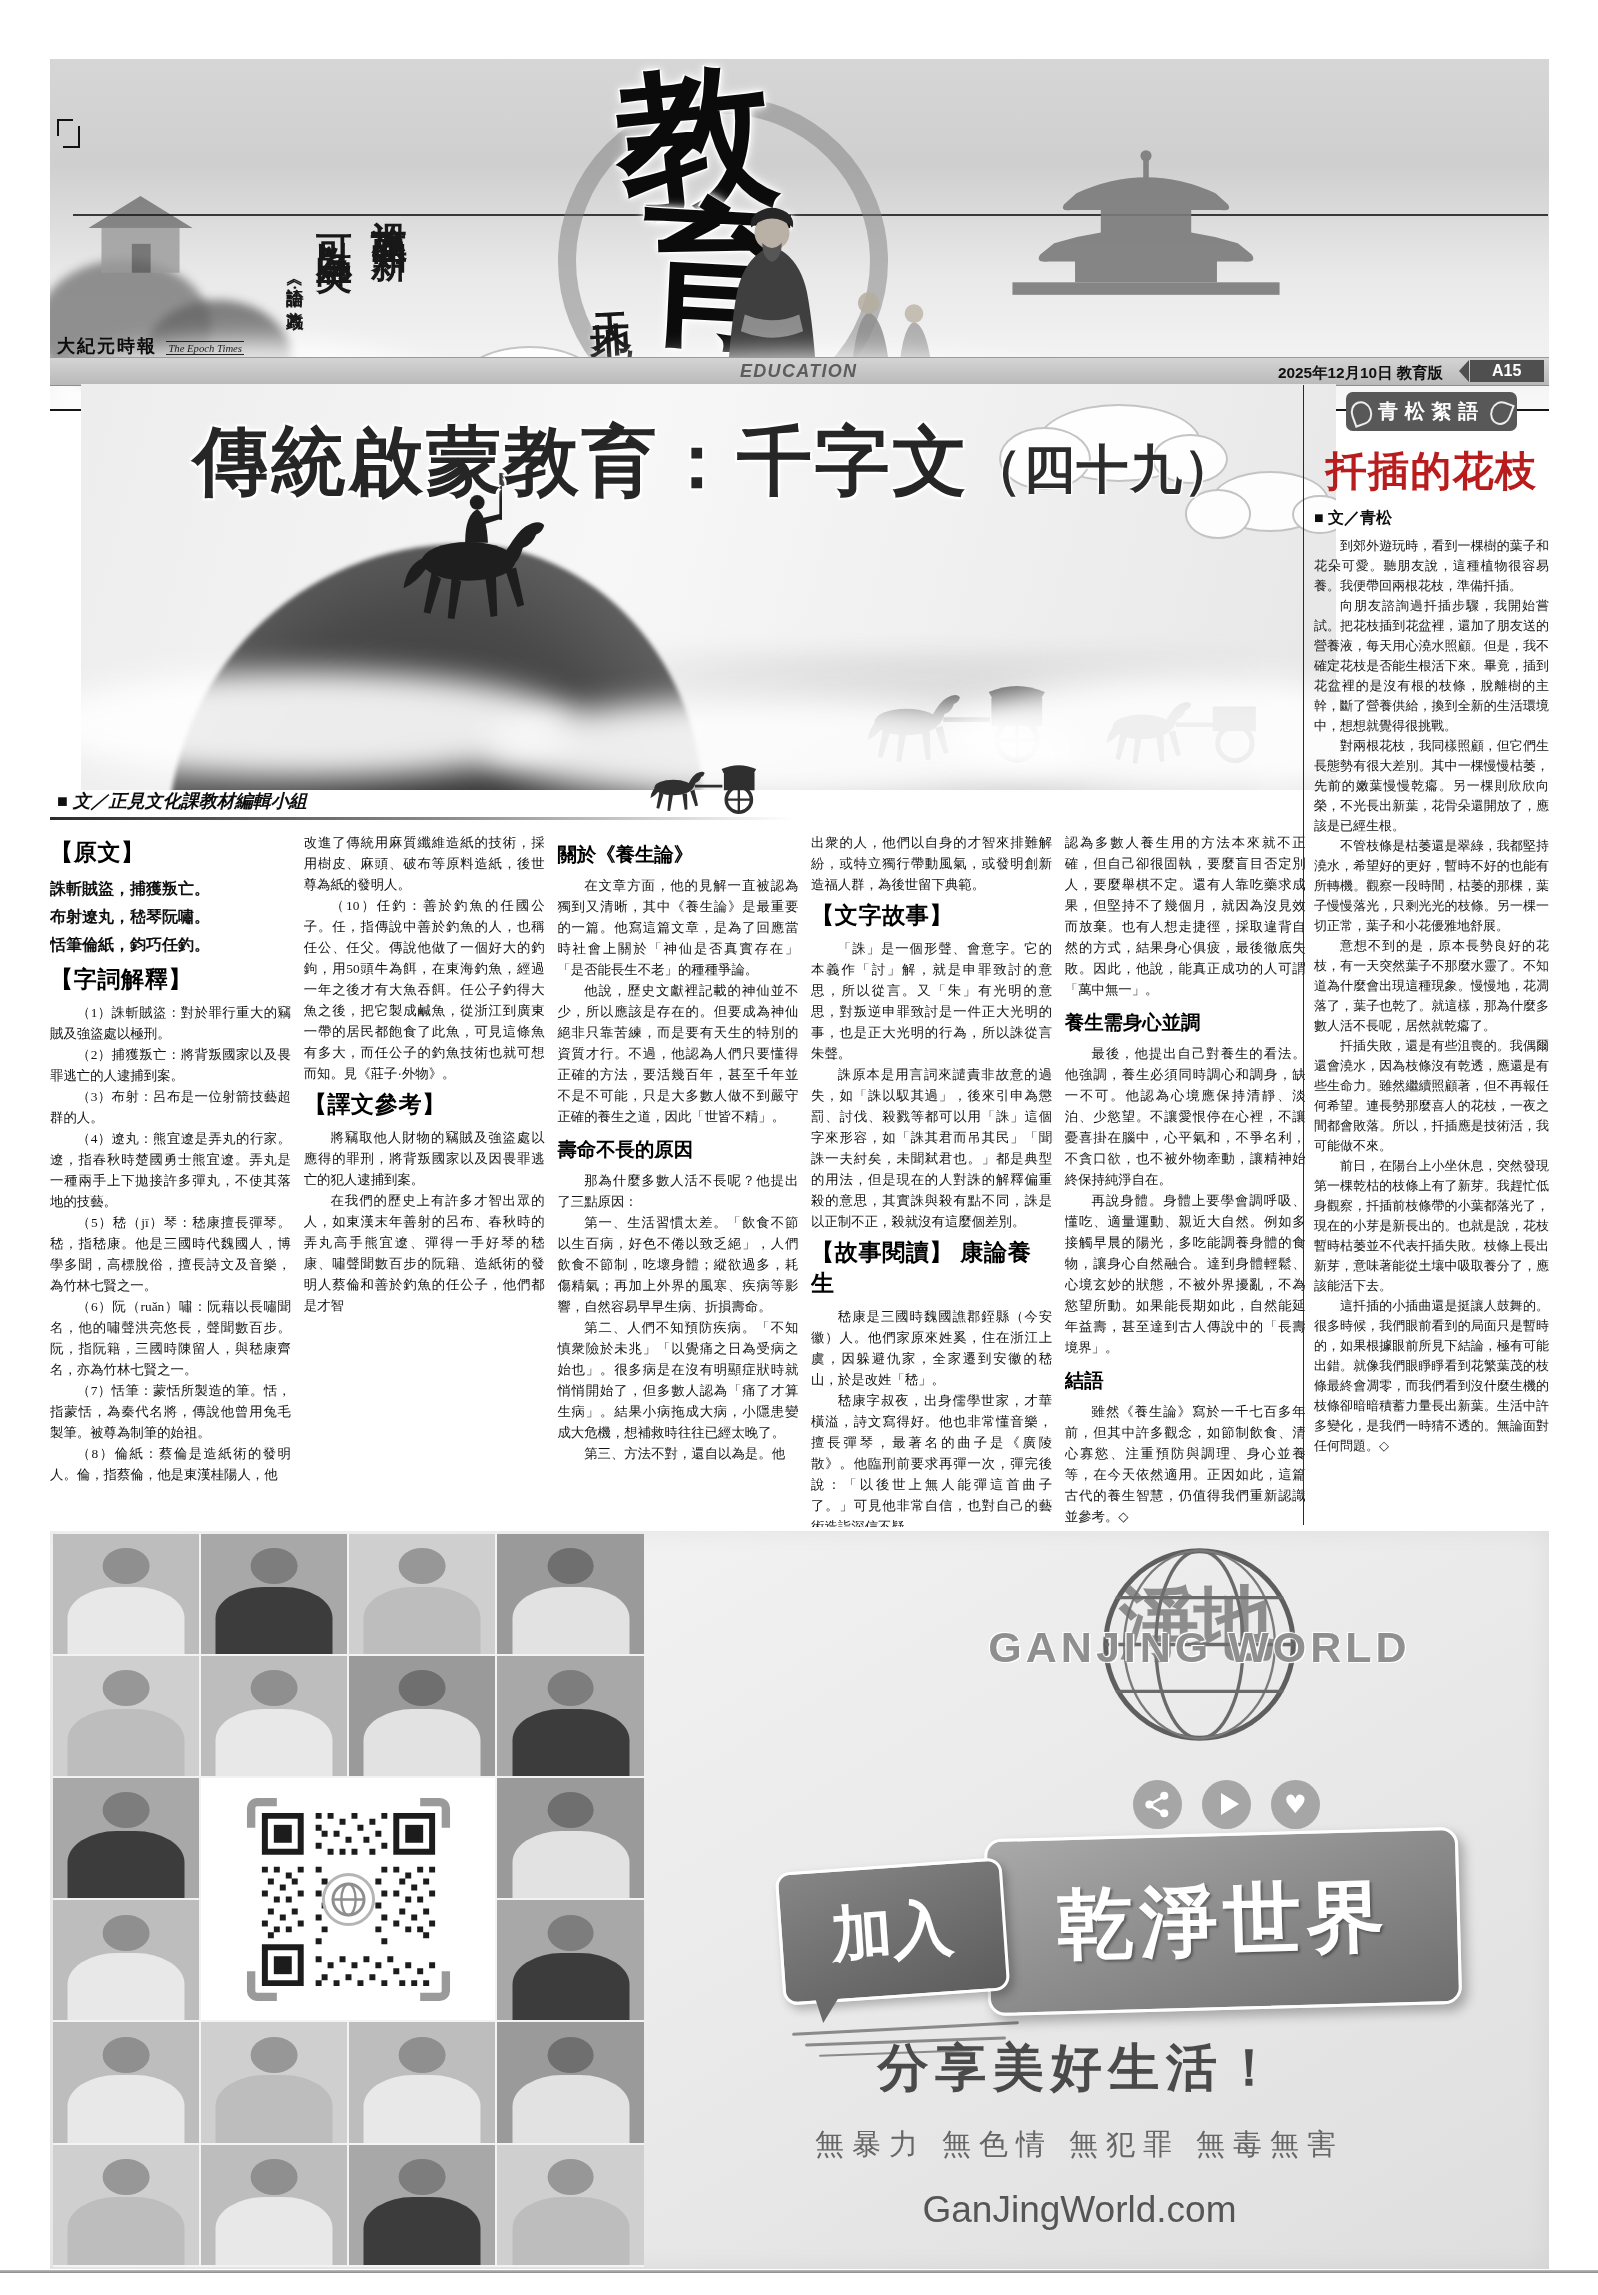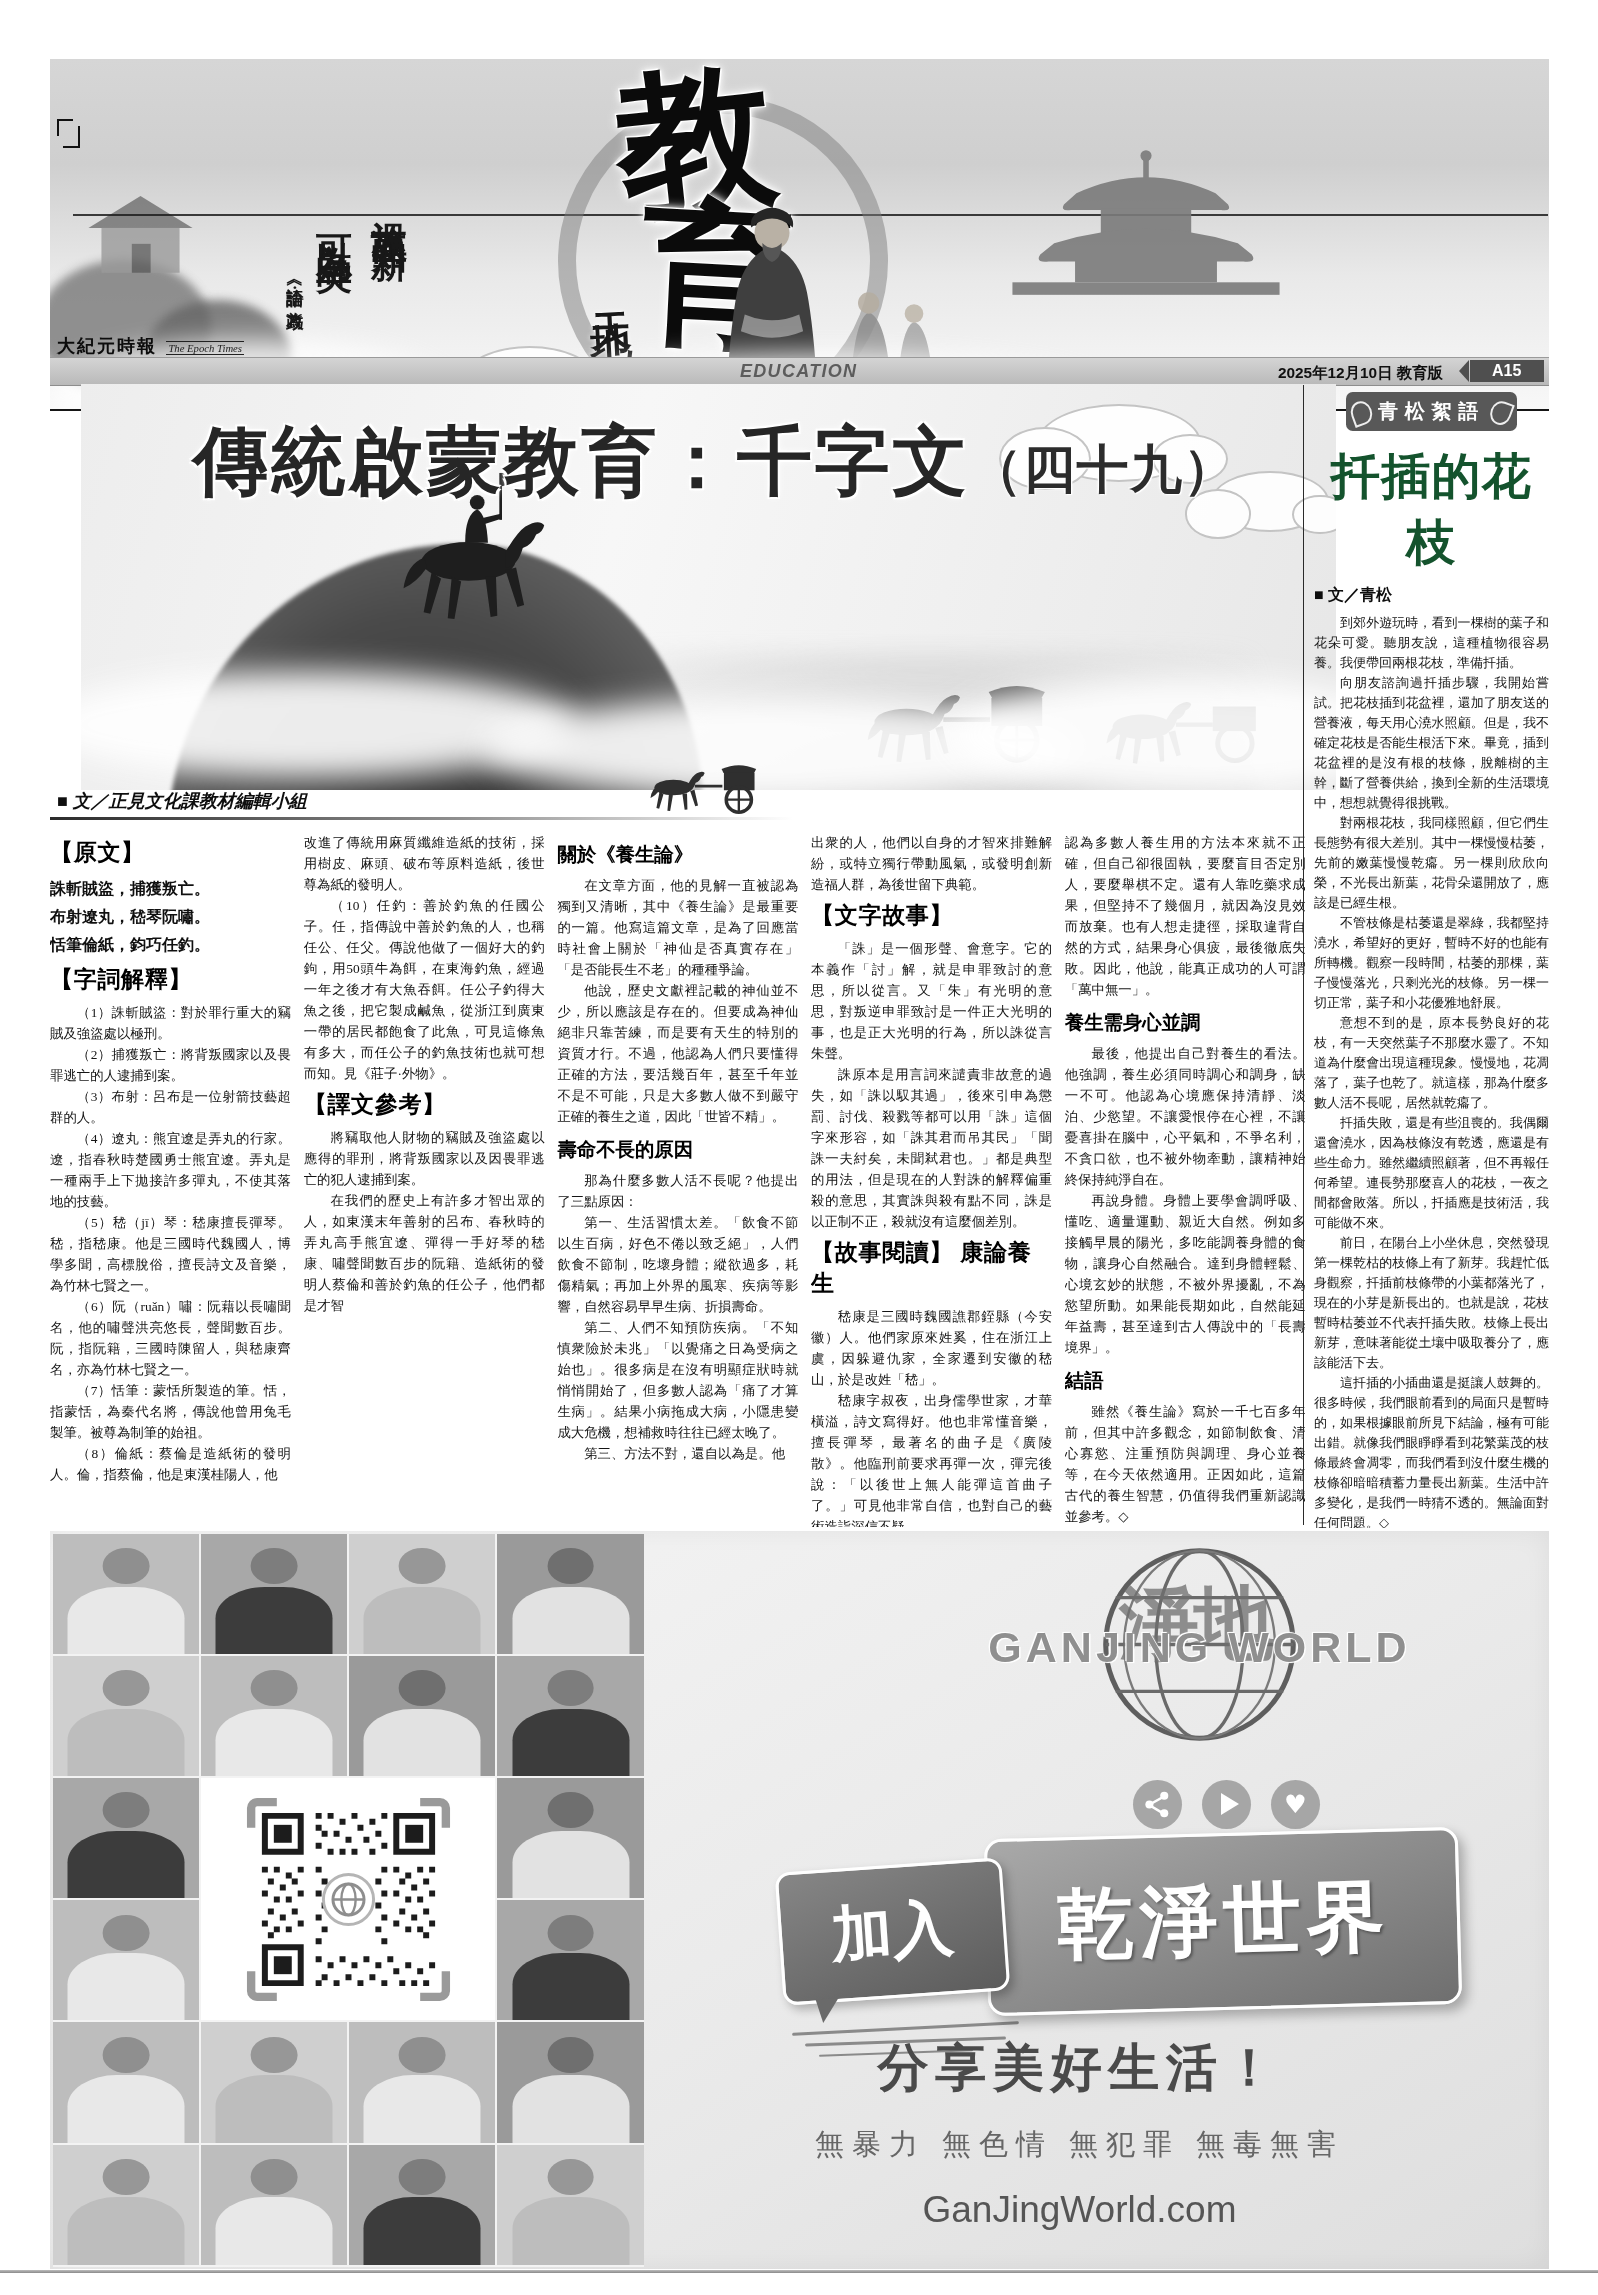--- a/index.html
+++ b/index.html
@@ -72,21 +72,21 @@
 
   
   #divider{left:1303px;top:385px;width:1.3px;height:1140px;background:#2a2a2a;}
   #sidebar{left:1314px;top:385px;width:235px;height:1143px;overflow:hidden;}
   #sb-badge{margin:6.7px auto 0;width:171px;height:39px;background:#585858;border-radius:6.7px;position:relative;
     display:flex;align-items:center;justify-content:center;text-align:right;}
   #sb-badge span{color:#fff;font-weight:bold;font-size:20px;letter-spacing:6.7px;}
   #sb-badge::before,#sb-badge::after{content:"";position:absolute;top:9.4px;width:17.4px;height:20px;border:2px solid #eee;border-radius:50% 50% 50% 0;}
   #sb-badge::before{left:5.3px;transform:rotate(-20deg);}
   #sb-badge::after{right:5.3px;transform:rotate(200deg);}
-  #sb-title{text-align:center;font-size:49px;font-weight:bold;color:#14532d;margin:13.4px 0 9.4px;letter-spacing:1.3px;}
+  #sb-title{text-align:center;font-size:41px;font-weight:bold;color:#b91c1c;margin:13.4px 0 9.4px;letter-spacing:1.3px;}
   #sb-byline{font-family:"Liberation Sans",sans-serif;font-weight:bold;font-size:16px;color:#0d0d0d;margin:0 0 6.7px;}
   #sidebar p.sp{margin:0;font-size:13px;line-height:20px;text-align:justify;text-indent:2em;color:#151515;}
 
   
   #ad{left:50px;top:1531px;width:1499px;height:738px;background:linear-gradient(150deg,#f6f6f6 0%,#eaeaea 55%,#dedede 100%);
       box-shadow:inset 0 0 27px rgba(0,0,0,.06);}
   #photo-grid{position:absolute;left:2.7px;top:2.7px;width:591px;height:733px;display:grid;
       grid-template-columns:repeat(4,1fr);grid-template-rows:repeat(6,1fr);gap:2px;background:#f3f3f3;}
   .ph{position:relative;overflow:hidden;}
   .ph::before{content:"";position:absolute;left:50%;top:12%;width:32%;height:30%;transform:translateX(-50%);border-radius:50%;}

